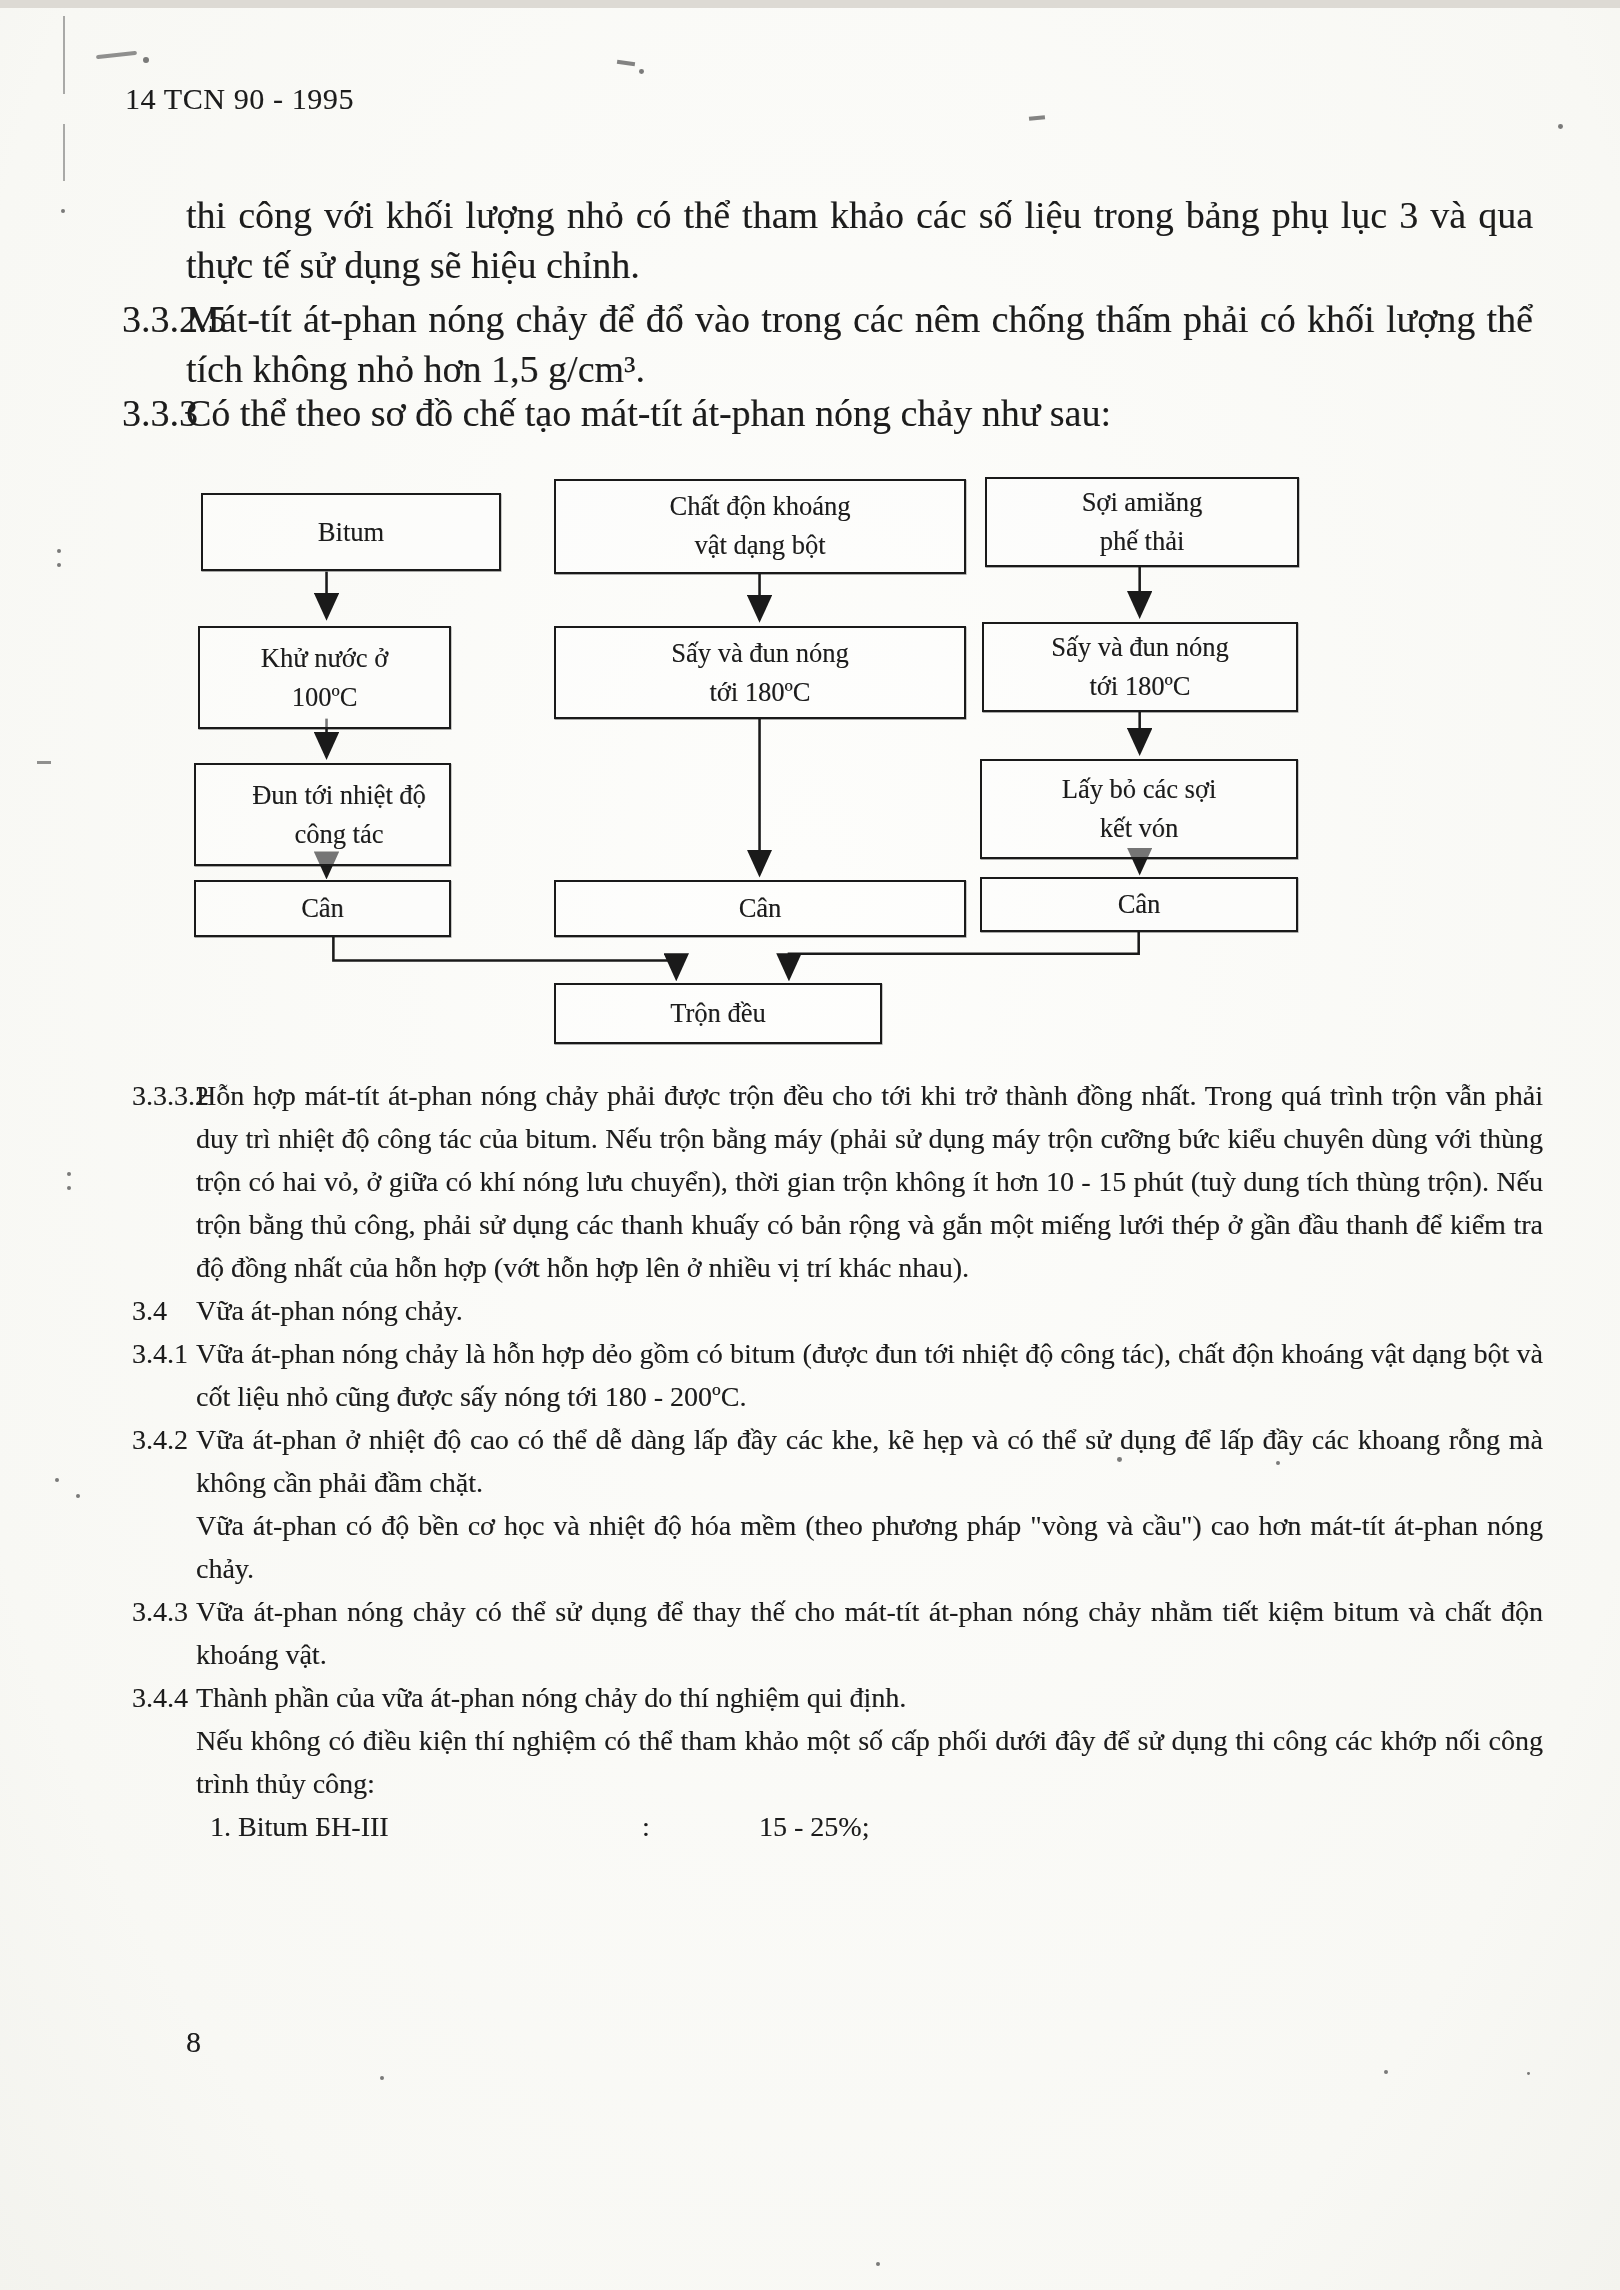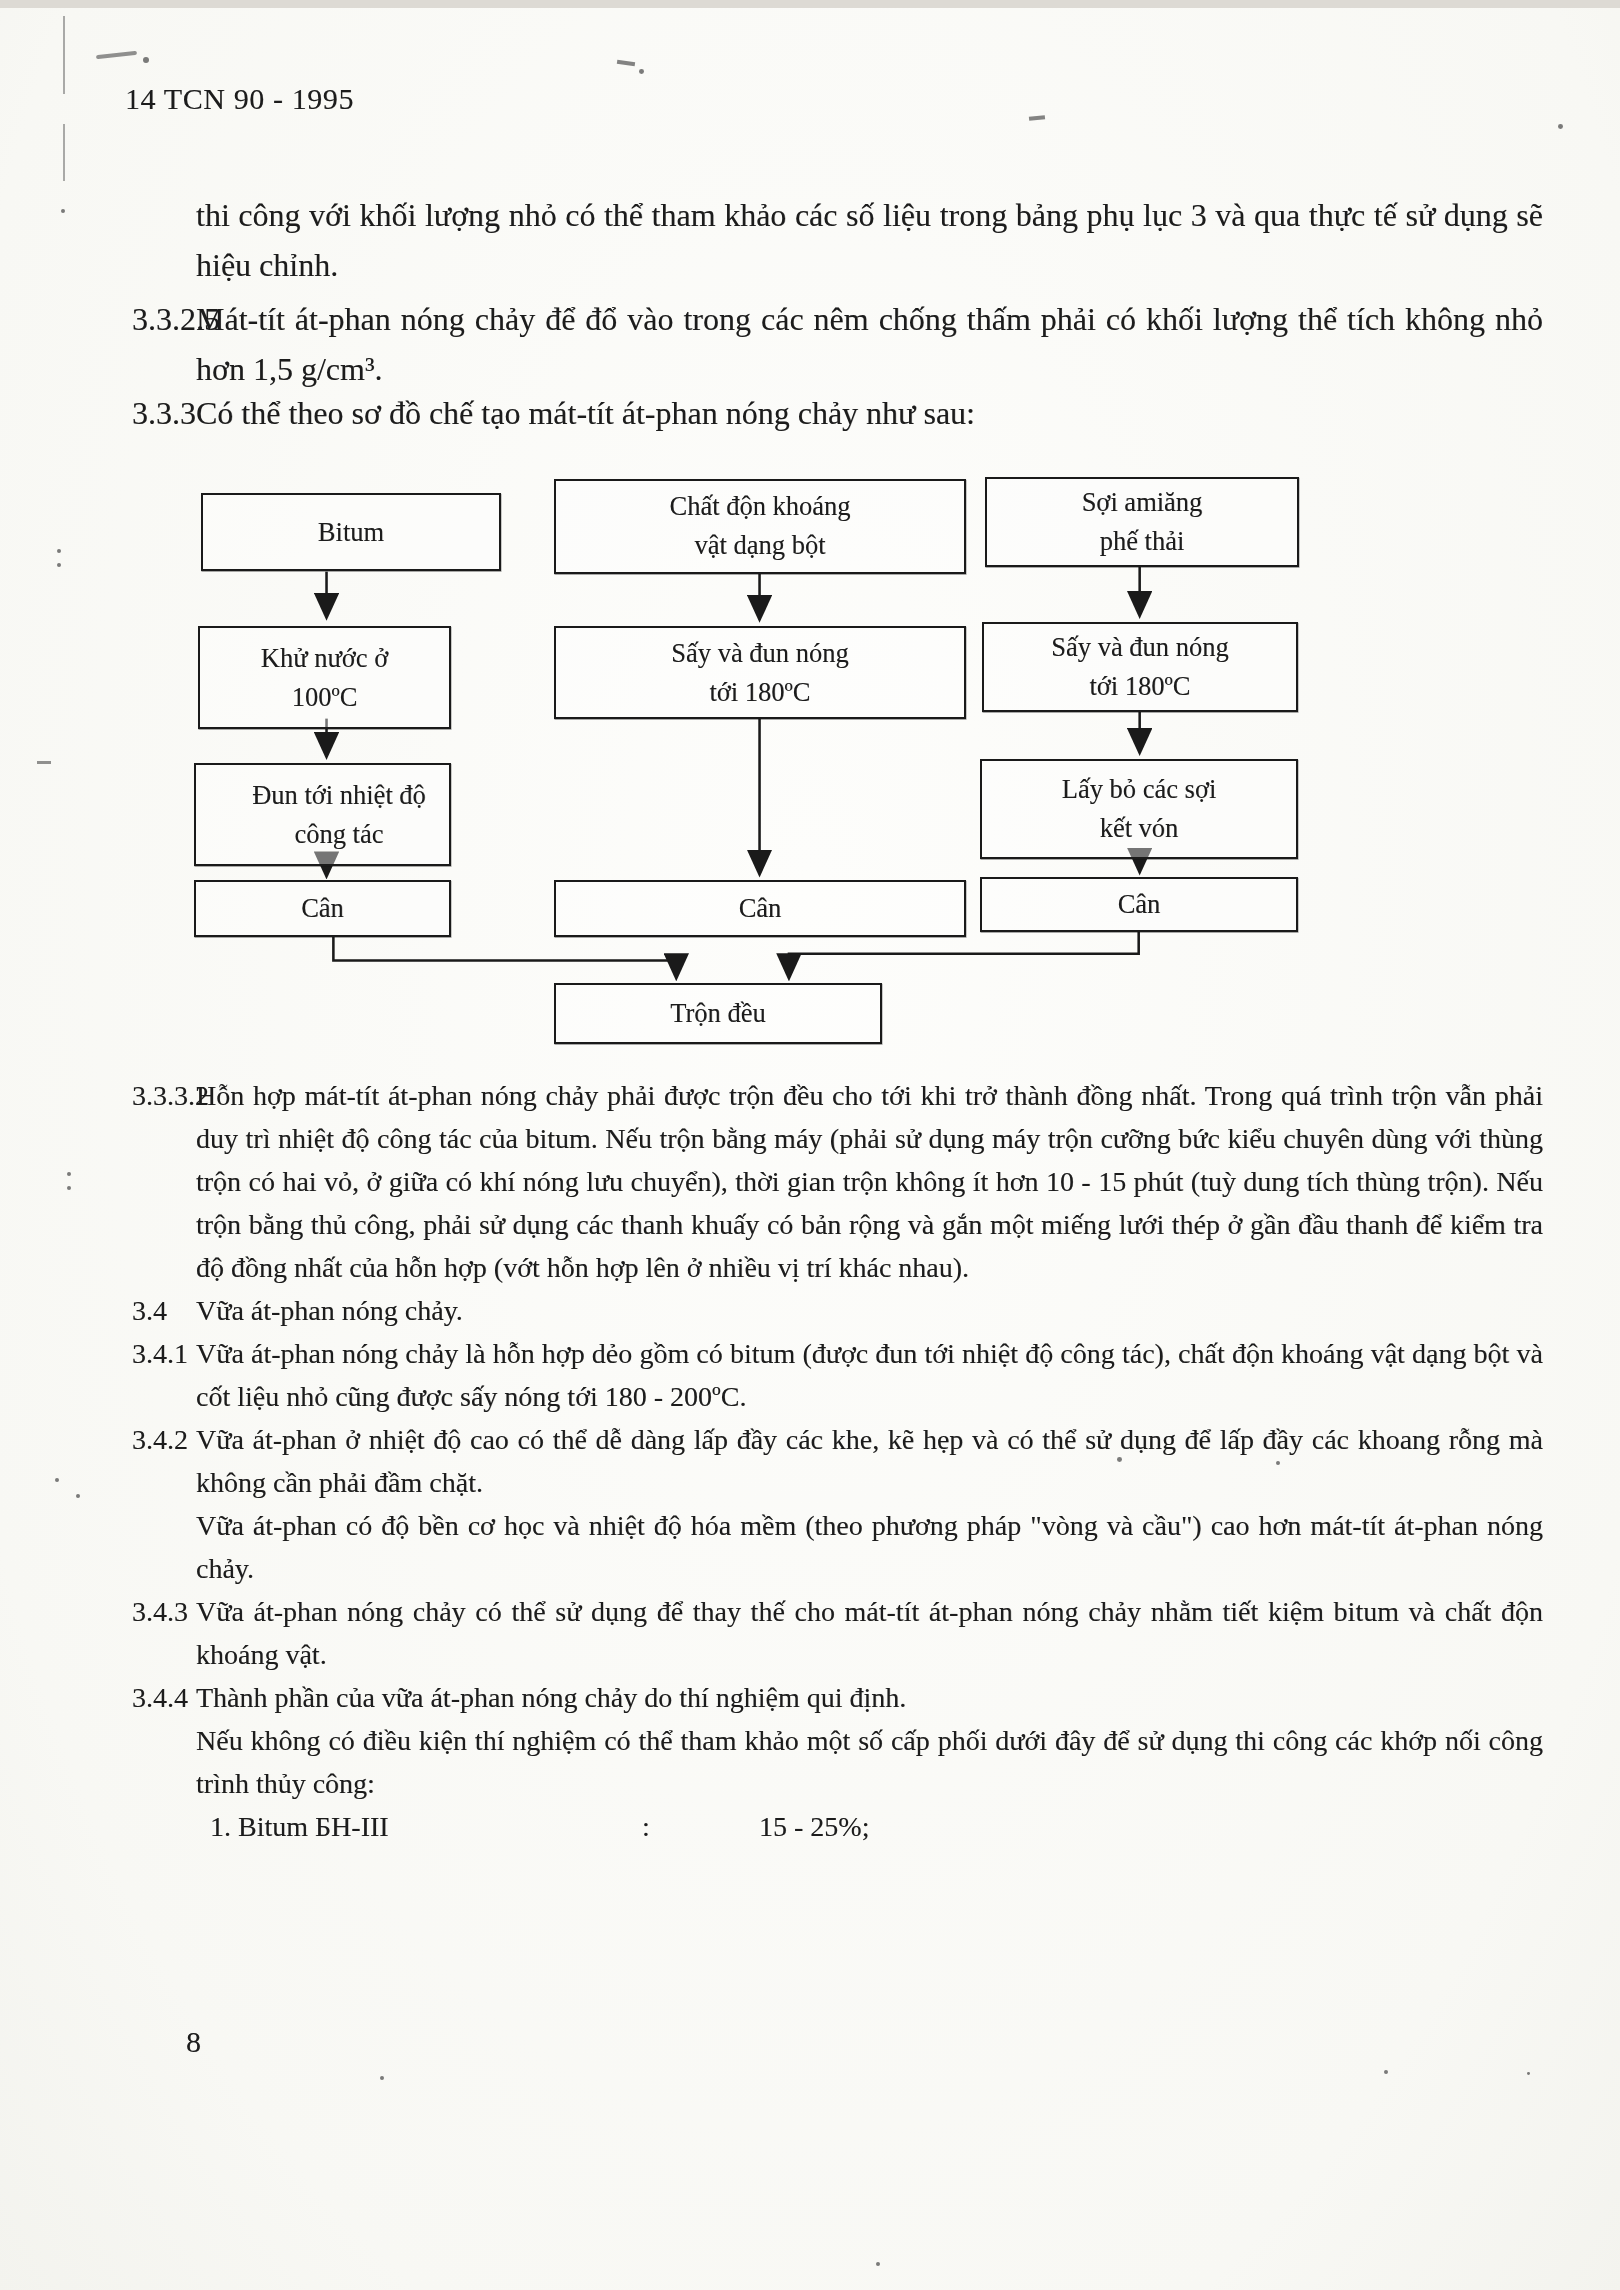--- a/index.html
+++ b/index.html
@@ -6,21 +6,21 @@
   .page{
     position:relative;width:1620px;height:2291px;margin:8px auto;
     background:radial-gradient(ellipse at 50% 38%, #fdfdfb 0%, #f8f8f4 78%, #f3f3ee 100%);
     overflow:hidden;
     font-family:"Liberation Serif","DejaVu Serif",serif;
     color:#1c1c1c;
   }
   .ink{text-shadow:0.3px 0.3px 0.6px rgba(35,35,35,0.38);}
   .header{position:absolute;left:125px;top:74px;font-size:30px;letter-spacing:0.6px;}
   
-  .para{position:absolute;left:132px;width:1411px;font-size:32px;line-height:50px;}
+  .para{position:absolute;left:122px;width:1411px;font-size:38px;line-height:50px;}
   .pnum{position:absolute;left:0;top:0;white-space:nowrap;}
   .ptext{margin-left:64px;text-align:justify;}
   
   .lower{position:absolute;left:132px;top:1066px;width:1411px;font-size:28px;line-height:43px;}
   .para2{position:relative;}
   .comp-row{position:relative;height:43px;}
   .comp-item{position:absolute;left:78px;}
   .comp-colon{position:absolute;left:510px;}
   .comp-value{position:absolute;left:627px;}
   .pagenum{position:absolute;left:186px;top:2017px;font-size:30px;}

